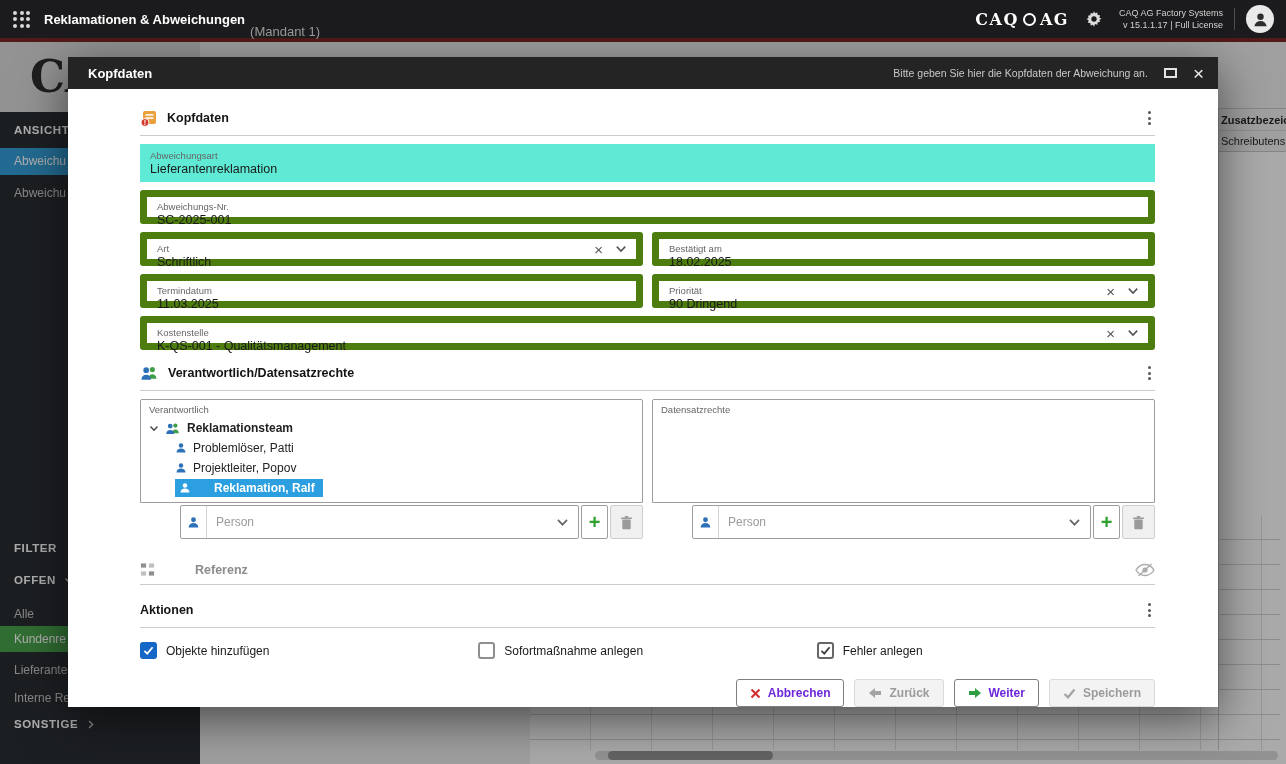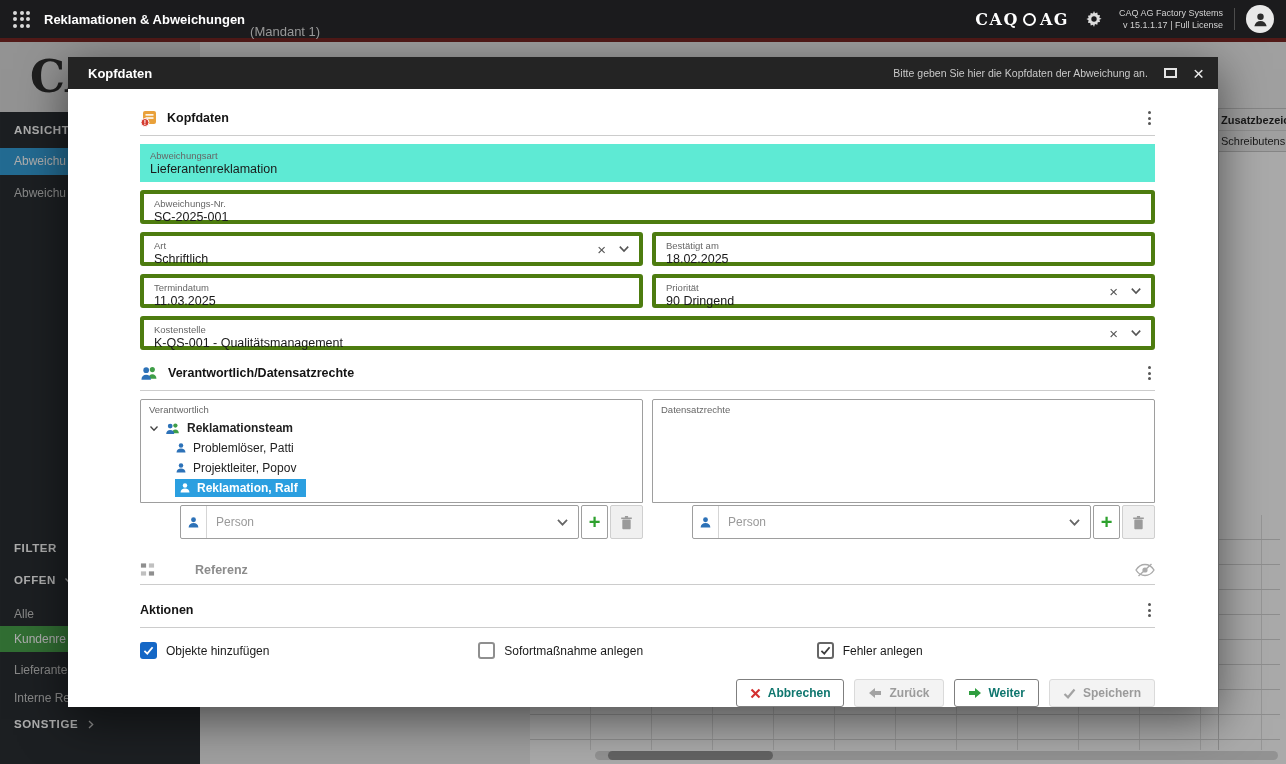--- a/index.html
+++ b/index.html
@@ -74,40 +74,40 @@
   .m-close { font-size:19px; line-height:19px; color:#ececec; margin-left:16px; }
   .m-body { height:618px; padding:20px 63px 0 72px; overflow:hidden; }
 
   .sect { display:flex; align-items:center; gap:9px; padding-bottom:8px; border-bottom:1px solid #ccc;
           margin-bottom:8px; }
   .sect-title { font-size:12.5px; font-weight:700; color:#141414; }
   .mt14 { margin-top:14px; } .mt16 { margin-top:16px; }
   .kebab { margin-left:auto; display:flex; flex-direction:column; gap:2.5px; align-items:center; padding:2px 4px; }
   .kebab i { width:3px; height:3px; border-radius:50%; background:#555; }
 
-  .field { position:relative; border:4px solid #4d7c0f; border-radius:3px; height:34px;
+  .field { position:relative; border:7px solid #4d7c0f; border-radius:3px; height:34px;
            padding:4px 32px 0 10px; }
   .field .lab { font-size:9.5px; color:#666; line-height:11px; }
   .field .val { font-size:12.5px; color:#1a1a1a; line-height:16px; white-space:nowrap; overflow:hidden; }
   .field.readonly { height:38px; background:#5eead4; border:none; border-radius:0; padding-top:6px; }
   .mb8 { margin-bottom:8px; }
   .row2 { display:flex; gap:9px; }
   .row2 .field { flex:1; }
   .adorn { position:absolute; right:9px; top:0; height:100%; display:flex; align-items:center; gap:12px; }
   .clear-x { font-size:15px; color:#555; line-height:15px; }
 
   .panelcol { flex:1; display:flex; flex-direction:column; }
   .panel { height:104px; border:1px solid #9e9e9e; border-radius:2px 2px 0 0; padding:4px 8px; overflow:hidden; }
   .plabel { font-size:9.5px; color:#666; margin-bottom:3px; }
   .trow { display:flex; align-items:center; gap:6px; height:20px; font-size:12px; color:#222; white-space:nowrap; }
   .trow b { font-weight:700; }
   .trow.child { margin-left:26px; }
   .texp { color:#444; display:flex; }
   .sel { background:#2b9fe0; color:#fff; font-weight:700; display:inline-flex; align-items:center;
-         gap:6px; padding:2px 8px 2px 4px; }
+         gap:23px; padding:2px 8px 2px 4px; }
   .pi { color:#2d72b8; display:flex; }
   .pi-w { color:#fff; display:flex; }
 
   .person-row { display:flex; gap:2px; height:34px; margin-top:2px;margin-left:40px; }
   .p-main { flex:1; display:flex; align-items:center; border:1px solid #9e9e9e; border-radius:2px;
             background:#fff; overflow:hidden; }
   .p-ico-cell { width:26px; align-self:stretch; display:flex; align-items:center; justify-content:center;
                 border-right:1px solid #d5d5d5; }
   .ph { color:#9a9a9a; font-size:12px; margin-left:9px; }
   .p-chev { margin-left:auto; margin-right:9px; color:#666; display:flex; }
@@ -123,21 +123,21 @@
   .checks { display:flex; margin-top:14px; }
   .check { flex:1; display:flex; align-items:center; gap:9px; font-size:12px; color:#1a1a1a; }
   .cb { width:17px; height:17px; border-radius:3px; display:flex; align-items:center; justify-content:center; }
   .cb.filled { background:#1467c6; }
   .cb.empty { background:#fff; border:2px solid #8f8f8f; }
   .cb.outline { background:#fff; border:2px solid #666; }
 
   .btns { display:flex; justify-content:flex-end; gap:10px; margin-top:20px; }
   .btn { height:28px; display:flex; align-items:center; gap:7px; padding:0 13px; border-radius:3px;
          font-family:"Liberation Sans", sans-serif; font-size:12px; font-weight:700; background:#fff;
-         border:1px solid #7f7f7f; color:#0f766e; }
+         border:1px solid #7f7f7f; color:#6d28d9; }
   .btn.disabled { background:#f3f3f3; border-color:#dadada; color:#9b9b9b; }
 
   svg { flex-shrink:0; }
 </style>
 </head>
 <body>
 
 <svg width="0" height="0" style="position:absolute">
   <defs>
     <symbol id="sym-person" viewBox="0 0 16 16">

